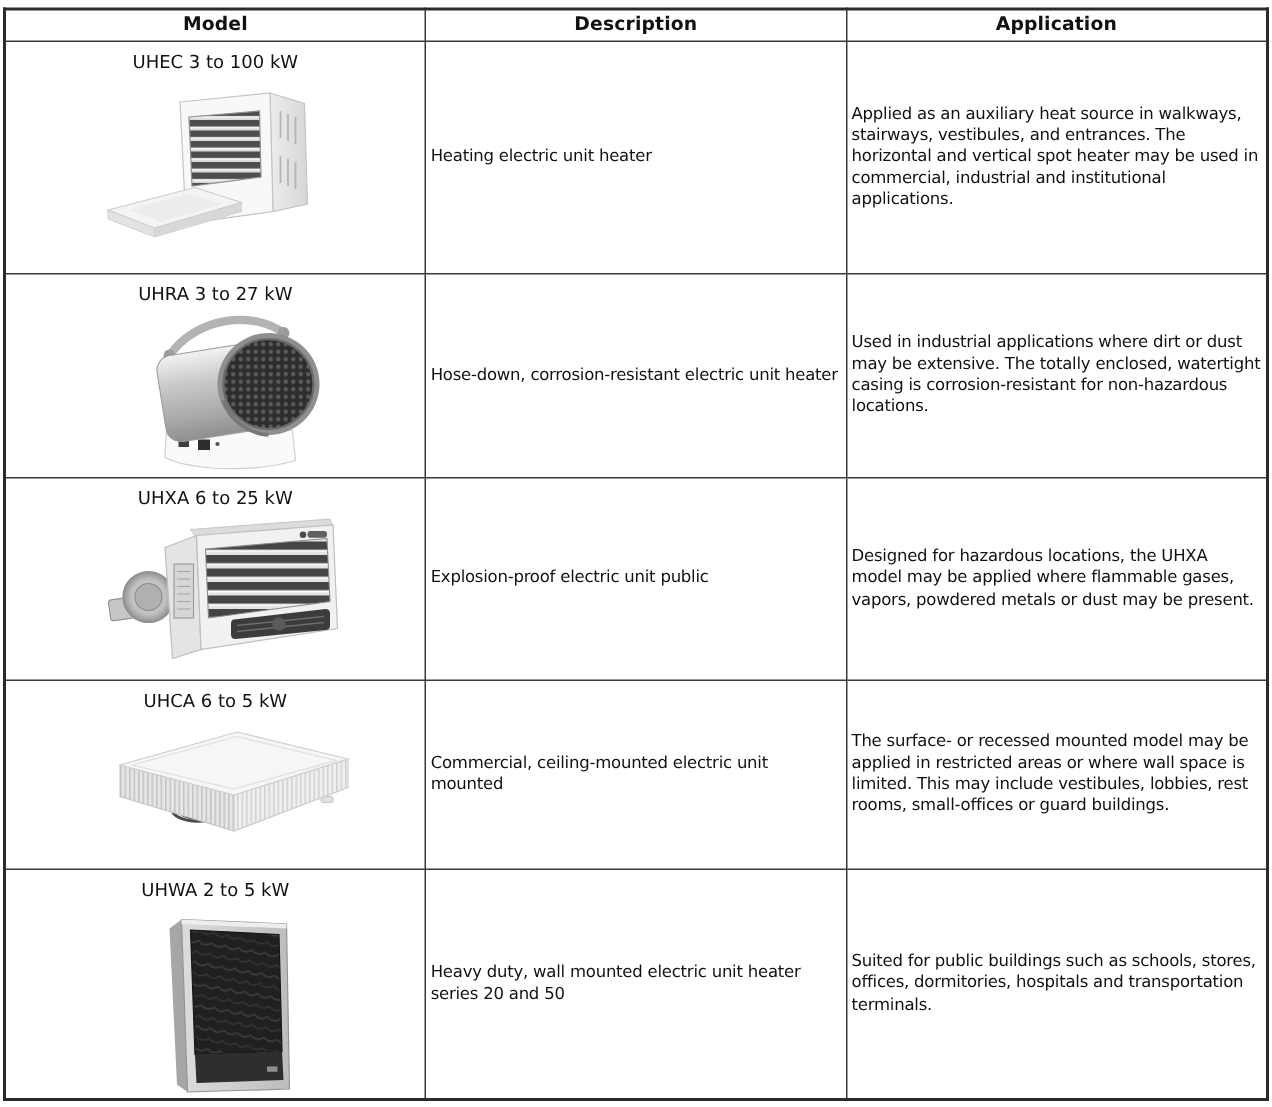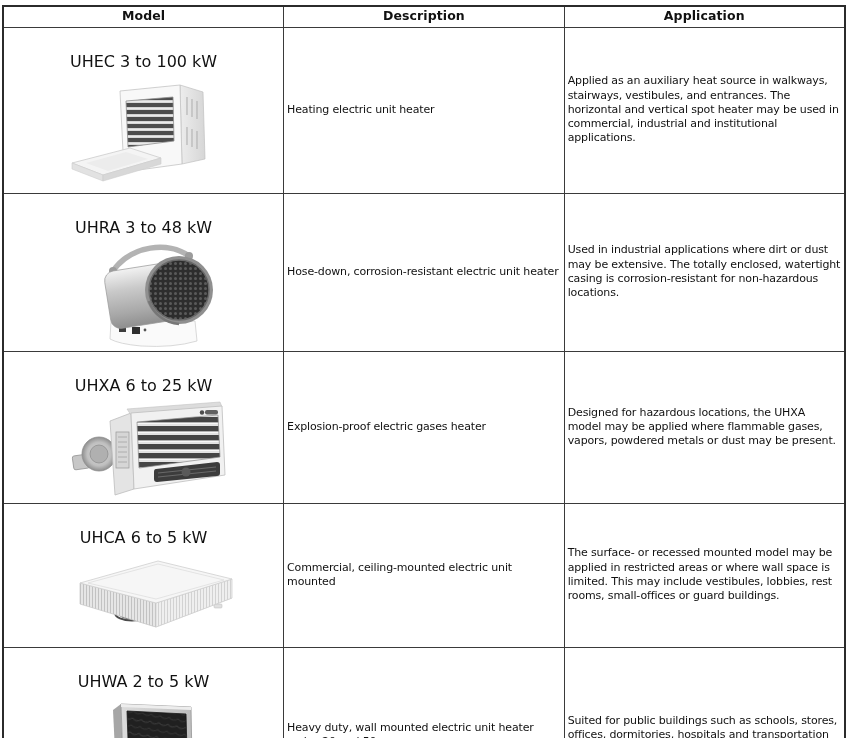--- a/index.html
+++ b/index.html
@@ -22,21 +22,21 @@
   th{
     height:21px;font-size:12.5px;font-weight:bold;text-align:center;
     padding:0 0 2px 0;letter-spacing:0.1px;margin-top:48px;
   }
   tr.r1 td{height:155px;}
   tr.r2 td{height:136px;}
   tr.r3 td{height:135px;}
   tr.r4 td{height:126px;}
   tr.r5 td{height:153px;}
   td.model{vertical-align:top;text-align:center;padding:0;}
-  .model-label{margin-top:24px;font-size:16px;}
+  .model-label{margin-top:6px;font-size:12px;}
   .imgwrap{display:flex;justify-content:center;align-items:flex-start;margin-top:4px;}
   .nudge{margin-left:18px;}
   td.desc,td.app{
     vertical-align:middle;padding:17px 3px;font-size:11px;line-height:1.3;
     letter-spacing:-0.15px;
   }
 </style>
 </head>
 <body>
 
@@ -98,21 +98,21 @@
       <td class="desc">
         <div>Heating electric unit heater</div>
       </td>
       <td class="app">
         <div>Applied as an auxiliary heat source in walkways, stairways, vestibules, and entrances. The horizontal and vertical spot heater may be used in commercial, industrial and institutional applications.</div>
       </td>
     </tr>
 
     <tr class="r2">
       <td class="model">
-        <div class="model-label">UHRA 3 to 48 kW</div>
+        <div class="model-label">UHRA 3 to 27 kW</div>
         <div class="imgwrap nudge">
           <svg width="140" height="110" viewBox="0 0 140 110">
             <defs>
               <pattern id="grid2" width="5" height="5" patternUnits="userSpaceOnUse">
                 <rect width="5" height="5" fill="#2d2d2d"></rect>
                 <circle cx="2.5" cy="2.5" r="1.5" fill="#5a5a5a"></circle>
               </pattern>
               <linearGradient id="cyl2" x1="0" y1="0" x2="0" y2="1">
                 <stop offset="0" stop-color="#f2f2f2"></stop>
                     <stop offset="0.35" stop-color="#c9c9c9"></stop>
@@ -192,21 +192,21 @@
                   <line x1="88" y1="78" x2="146" y2="72"></line>
             </g>
             <circle cx="116" cy="73" r="4.5" fill="#5a5a5a"></circle>
 
             <rect x="135" y="11" width="13" height="4.5" rx="2" fill="#606060"></rect>
             <circle cx="132" cy="13.5" r="2.2" fill="#4c4c4c"></circle>
           </svg>
         </div>
       </td>
       <td class="desc">
-        <div>Explosion-proof electric gases heater</div>
+        <div>Explosion-proof electric unit public</div>
       </td>
       <td class="app">
         <div>Designed for hazardous locations, the UHXA model may be applied where flammable gases, vapors, powdered metals or dust may be present.</div>
       </td>
     </tr>
 
     <tr class="r4">
       <td class="model">
         <div class="model-label">UHCA 6 to 5 kW</div>
         <div class="imgwrap nudge">

